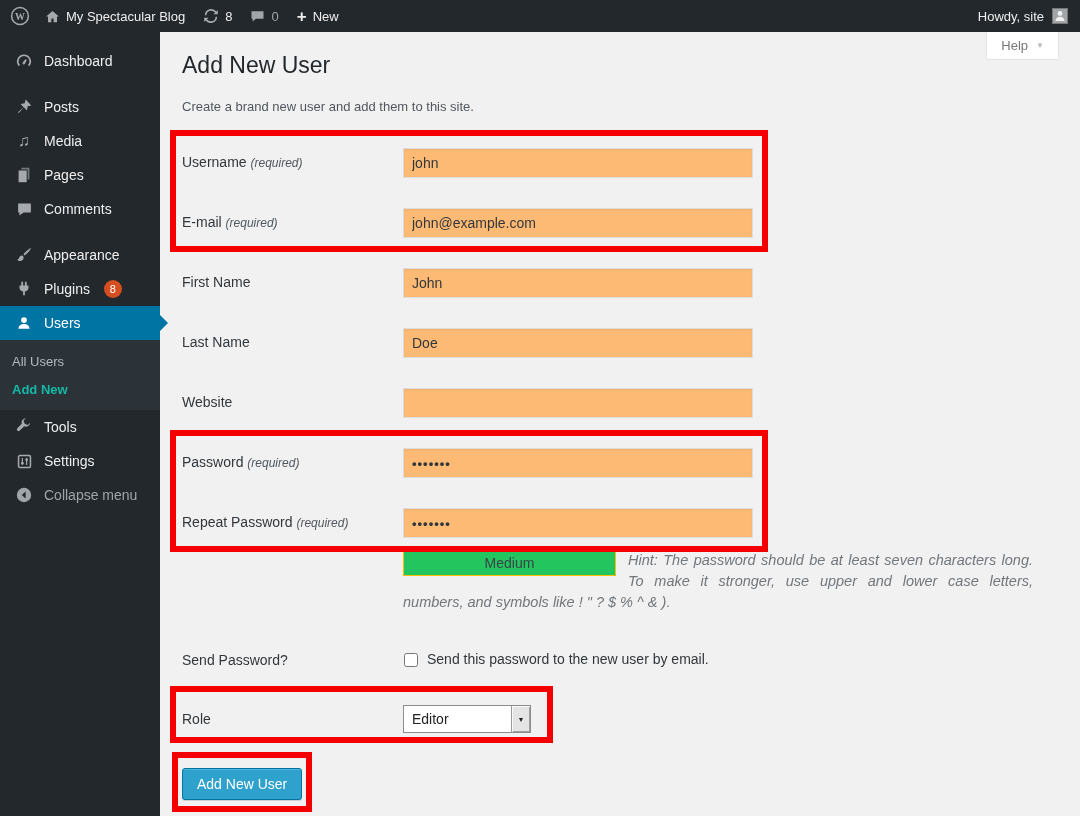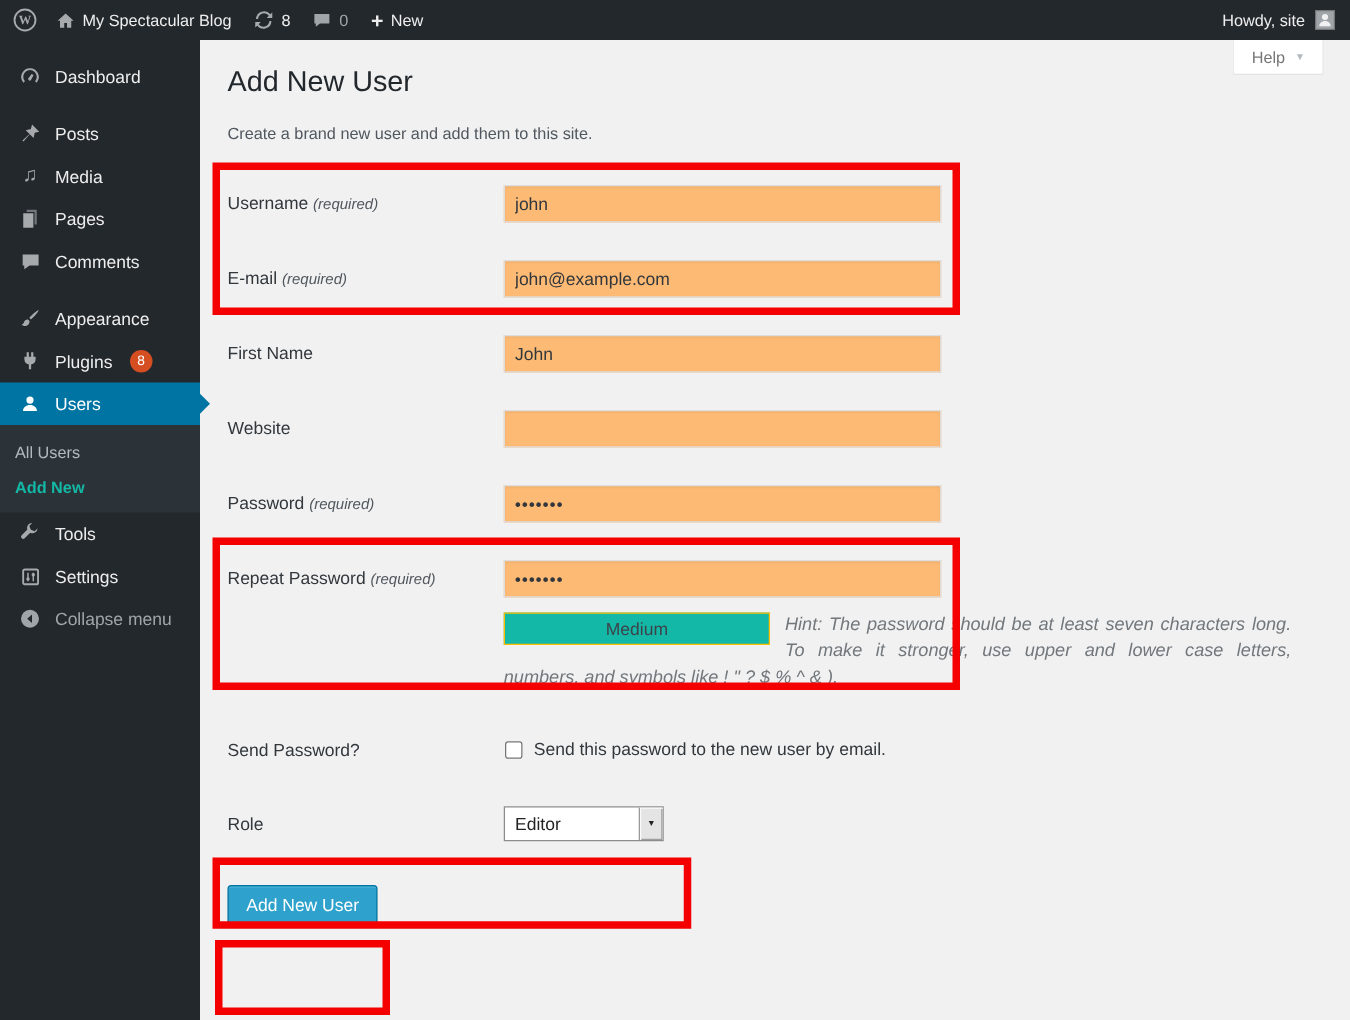--- a/index.html
+++ b/index.html
@@ -75,21 +75,21 @@
   .txt {
     width:350px; height:30px; border:1px solid #ddd; background:#fdba74;
     padding:3px 8px; font-size:14px; color:#32373c; font-family:inherit;
     box-shadow:inset 0 1px 2px rgba(0,0,0,.07); outline:none;
   }
   .pw { font-size:13px; font-weight:bold; letter-spacing:1px; }
 
   .strength-wrap { margin-left:221px; width:630px; }
   .meter {
     float:left; width:213px; height:26px; line-height:24px; text-align:center;
-    background:#14b8a6; border:1px solid #ffbf00; color:#3c434a;
+    background:#22c55e; border:1px solid #ffbf00; color:#3c434a;
     font-size:14px; margin:0 12px 6px 0;
   }
   .hint { font-style:italic; color:#72777c; font-size:14.5px; line-height:21px; margin:0; text-align:justify; }
 
   .send-row { display:flex; margin-top:38px; height:20px; }
   .send-field { display:flex; align-items:flex-start; font-size:14px; color:#32373c; }
   .send-field input { width:14px; height:14px; margin:2px 9px 0 1px; }
 
   .role-row { display:flex; margin-top:34px; height:28px; }
   .role-select {
@@ -295,20 +295,24 @@
         <span class="req">(required)</span>
       </div>
       <input class="txt" type="text" value="john@example.com" style="">
     </div>
 
     <div class="frow">
       <div class="lbl">First Name</div>
       <input class="txt" type="text" value="John" style="">
     </div>
 
+    <div class="frow">
+      <div class="lbl">Last Name</div>
+      <input class="txt" type="text" value="Doe" style="">
+    </div>
 
     <div class="frow">
       <div class="lbl">Website</div>
       <input class="txt" type="text" value="" style="">
     </div>
 
     <div class="frow">
       <div class="lbl">
         <span>Password</span>
         <span class="req">(required)</span>

